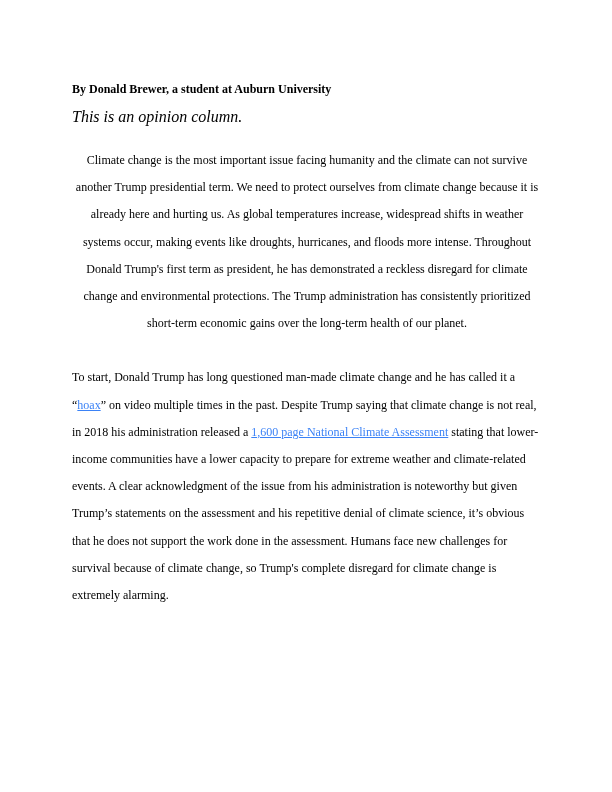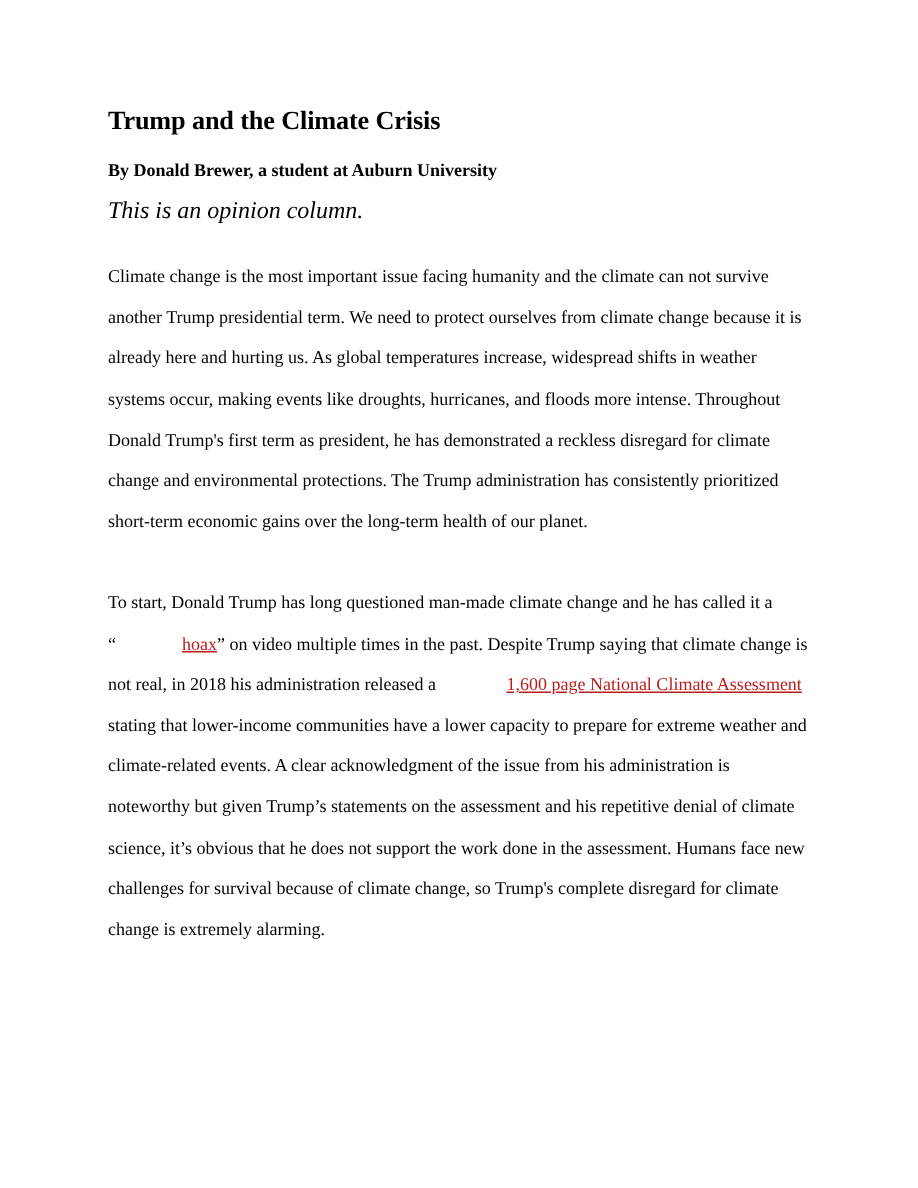--- a/index.html
+++ b/index.html
@@ -40,35 +40,34 @@
       margin: 12px 0 0 0;
       line-height: 16px;
     }
     .para {
       font-size: 12px;
       line-height: 27.2px;
       margin: 0;
     }
     .para.first {
       margin-top: 22px;
+      text-align: center;
     }
     .para.second {
       margin-top: 27px;
     }
     .link {
-      color: #b91c1c;
+      color: #3b82f6;
       text-decoration: underline;
       cursor: pointer;
-      margin-left: 44px;
     }
   </style>
 </head>
 <body>
 
 <div class="page">
-  <h1 class="title">Trump and the Climate Crisis</h1>
   <p class="byline">By Donald Brewer, a student at Auburn University</p>
   <p class="note">This is an opinion column.</p>
 
   <p class="para first">Climate change is the most important issue facing humanity and the climate can not survive another Trump presidential term. We need to protect ourselves from climate change because it is already here and hurting us. As global temperatures increase, widespread shifts in weather systems occur, making events like droughts, hurricanes, and floods more intense. Throughout Donald Trump's first term as president, he has demonstrated a reckless disregard for climate change and environmental protections. The Trump administration has consistently prioritized short-term economic gains over the long-term health of our planet.</p>
 
   <p class="para second"><span>To start, Donald Trump has long questioned man-made climate change and he has called it a “</span><a class="link">hoax</a><span>” on video multiple times in the past. Despite Trump saying that climate change is not real, in 2018 his administration released a </span><a class="link">1,600 page National Climate Assessment</a><span> stating that lower-income communities have a lower capacity to prepare for extreme weather and climate-related events. A clear acknowledgment of the issue from his administration is noteworthy but given Trump’s statements on the assessment and his repetitive denial of climate science, it’s obvious that he does not support the work done in the assessment. Humans face new challenges for survival because of climate change, so Trump's complete disregard for climate change is extremely alarming.</span></p>
 </div>
 
 </body></html>

